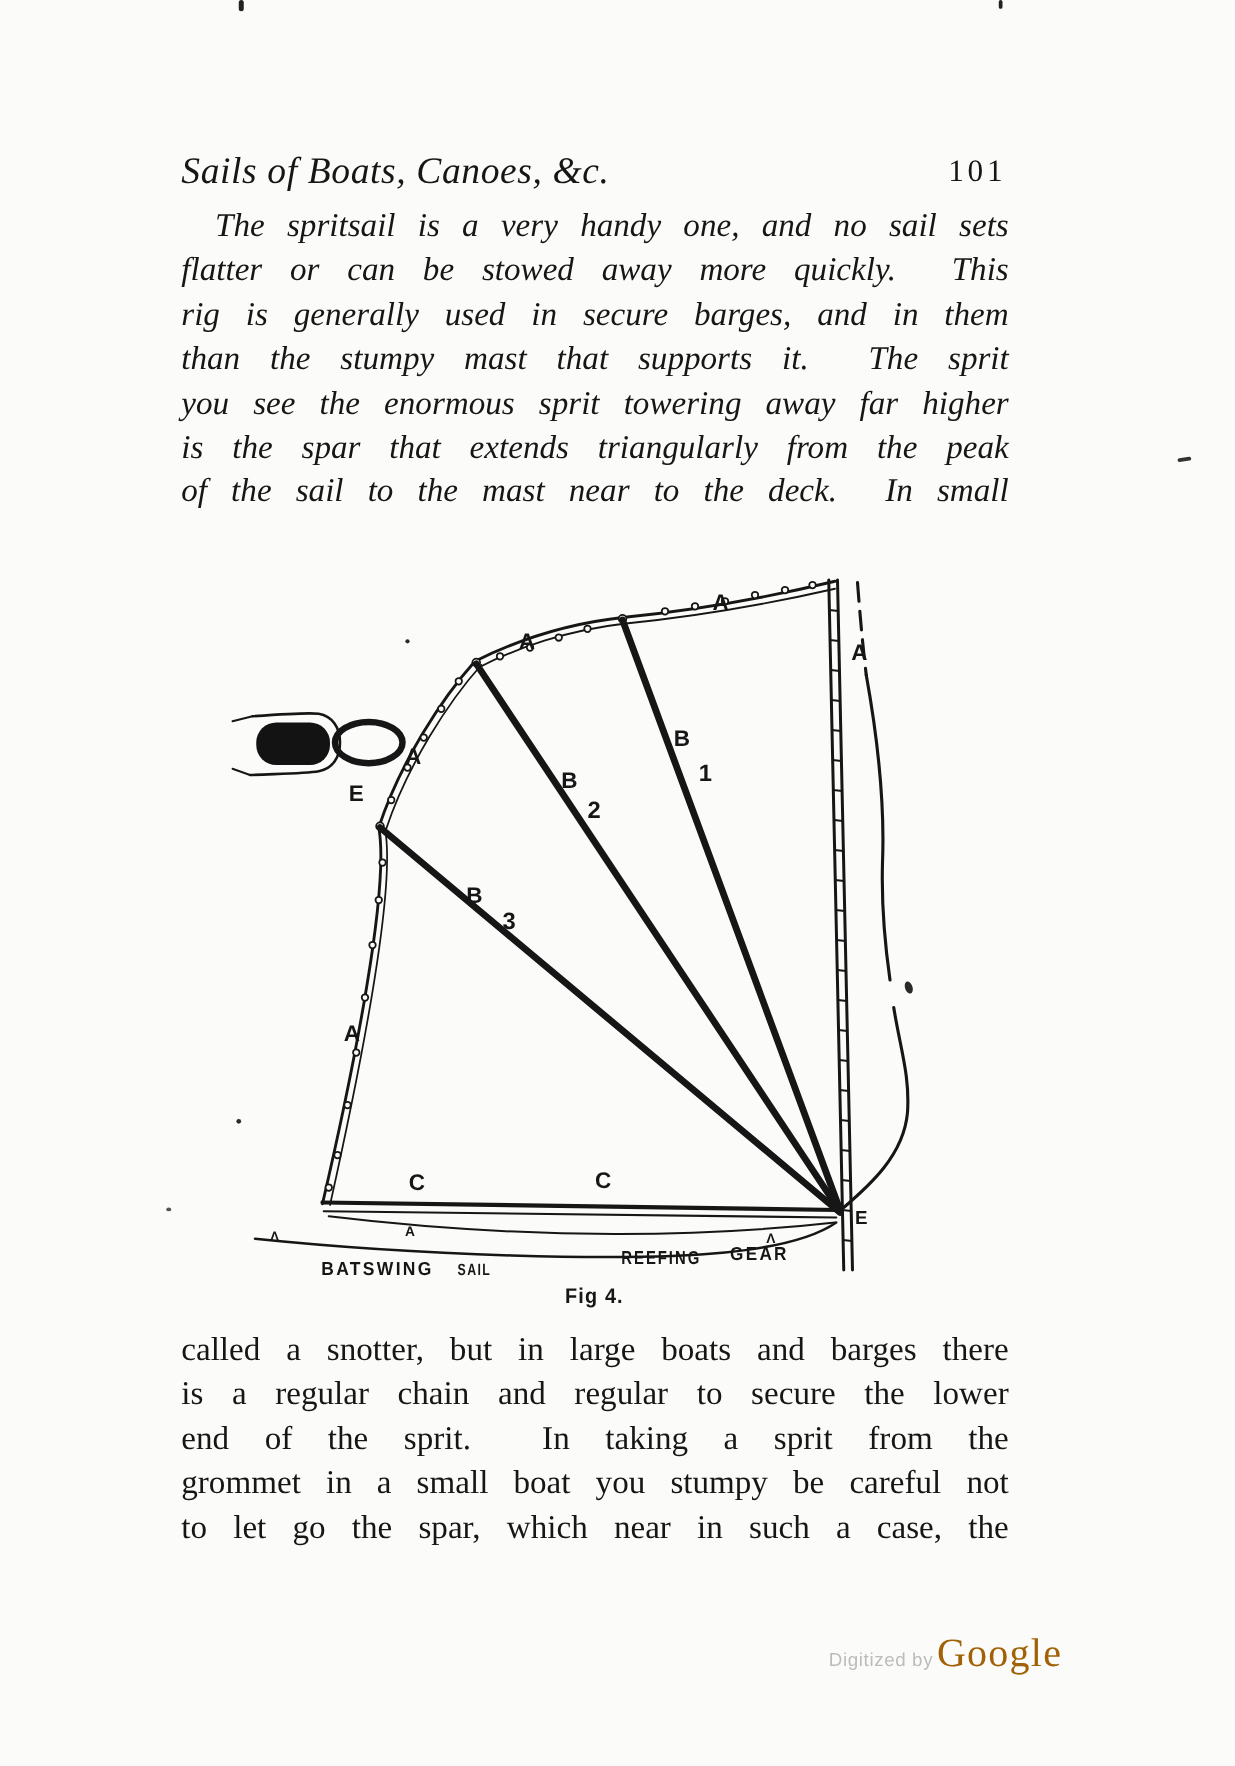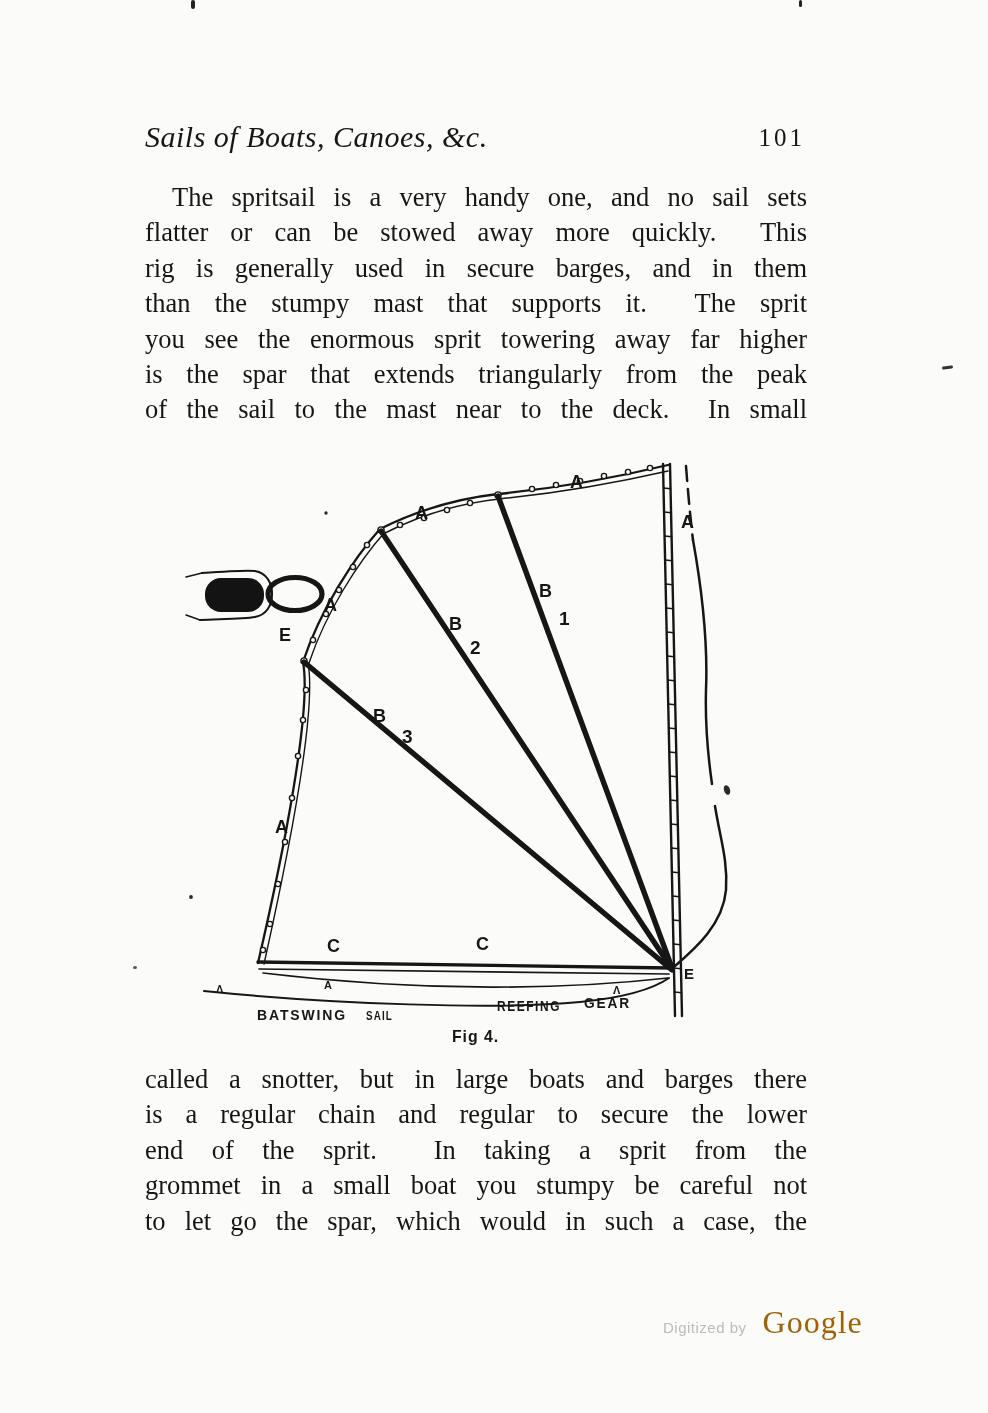--- a/index.html
+++ b/index.html
@@ -12,21 +12,21 @@
   .header-line{position:absolute;left:145px;top:120px;width:662px;height:40px;}
   .running-title{
     position:absolute;left:0;top:0;width:100%;
     font-style:italic;font-size:30px;letter-spacing:.5px;white-space:nowrap;
   }
   .page-number{
     position:absolute;right:2px;top:4px;font-size:25px;letter-spacing:3px;
   }
   
   .para{position:absolute;left:145px;width:662px;font-size:26.5px;}
-  .p1{top:180px;}
+  .p1{top:163px;font-style:italic;}
   .p2{top:1062px;}
   .tline{
     height:35.4px;line-height:35.4px;
     text-align:justify;text-align-last:justify;
     white-space:nowrap;overflow:visible;
   }
   .indent{padding-left:27px;}
   
   .fig-svg{position:absolute;left:140px;top:440px;}
   .fig-svg text{
@@ -37,21 +37,21 @@
   .num{font-size:19px;}
   .lbl-sm{font-size:15px;}
   .mark{font-size:11px;}
   .cap{font-size:15px;letter-spacing:2px;}
   .cap-sm{font-size:13px;letter-spacing:1.5px;}
   .figcap{font-size:17px;letter-spacing:1px;}
   
   .speck{position:absolute;background:#222;}
   
   .watermark{
-    position:absolute;left:663px;top:1304px;display:flex;align-items:baseline;gap:16px;
+    position:absolute;left:663px;top:1304px;display:flex;align-items:baseline;gap:3px;
     font-family:"Liberation Sans","DejaVu Sans",sans-serif;
   }
   .wm-prefix{font-size:15px;color:#bcbcbc;letter-spacing:.5px;}
   .wm-brand{
     font-family:"Liberation Serif",serif;font-size:32px;color:#a16207;letter-spacing:1px;
   }
 </style>
 </head>
 <body>
 
@@ -185,21 +185,21 @@
     <text class="cap" x="497" y="1011" textLength="64" lengthAdjust="spacingAndGlyphs">REEFING</text>
     <text class="cap" x="584" y="1008" textLength="47" lengthAdjust="spacingAndGlyphs">GEAR</text>
     <text class="figcap" x="452" y="1042" textLength="47" lengthAdjust="spacingAndGlyphs">Fig 4.</text>
   </svg>
 
   <div class="para p2">
     <div class="tline">called a snotter, but in large boats and barges there</div>
     <div class="tline">is a regular chain and regular to secure the lower</div>
     <div class="tline">end of the sprit.&nbsp; In taking a sprit from the</div>
     <div class="tline">grommet in a small boat you stumpy be careful not</div>
-    <div class="tline">to let go the spar, which would in such a case, the</div>
+    <div class="tline">to let go the spar, which near in such a case, the</div>
   </div>
 
   <div class="watermark">
     <span class="wm-prefix">Digitized by</span>
     <span class="wm-brand">Google</span>
   </div>
 
 </div>
 
 </body></html>

